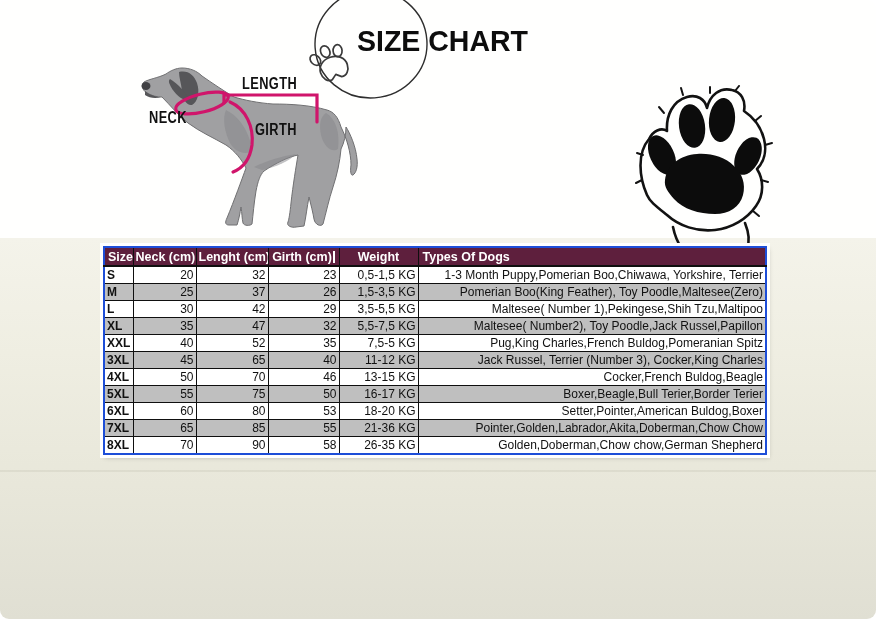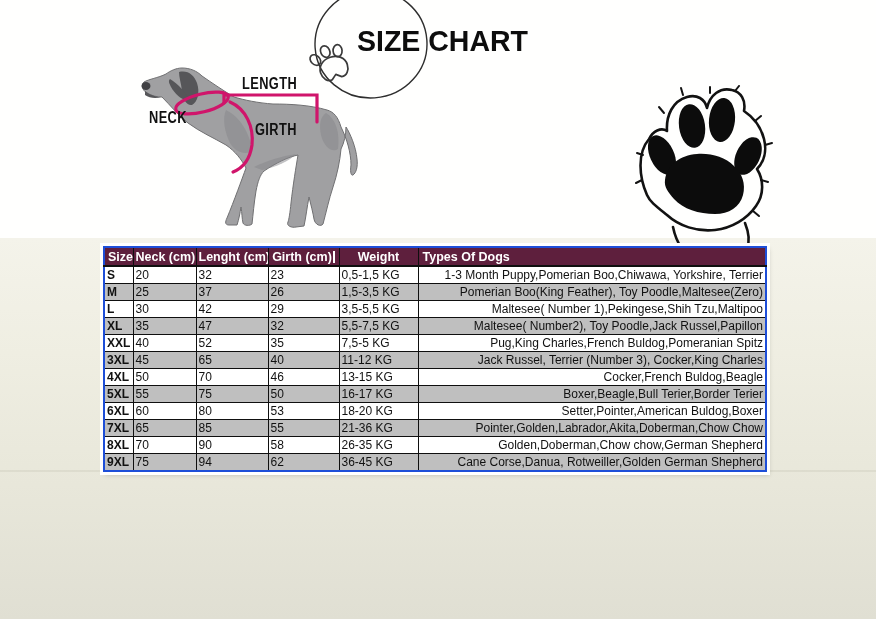--- a/index.html
+++ b/index.html
@@ -5,20 +5,21 @@
   :root{
     --accent:#d0156b;
     --maroon:#5e1f3d;
     --row-alt:#bfbfbf;
   }
   html,body{margin:0;padding:0;}
   #page{
     position:relative;width:876px;height:619px;overflow:hidden;
     background:#ffffff;
     font-family:"Liberation Sans",sans-serif;
+    border-radius:9px;
   }
   .bg-top{position:absolute;left:0;top:0;width:876px;height:238px;background:#fffffe;}
   .bg-bottom{
     position:absolute;left:0;top:238px;width:876px;height:381px;
     background:linear-gradient(180deg,#f4f3ea 0%,#efeee2 30%,#e9e8db 60%,#e0dfd3 100%);
   }
   .bg-seam{position:absolute;left:0;top:470px;width:876px;height:2px;background:rgba(120,118,100,0.10);}
   
   .title-circle{position:absolute;left:313px;top:-12px;}
   .page-title{
@@ -62,21 +63,21 @@
   }
   .size-table th.h-size{text-align:left;padding-left:3px;}
   .size-table th.h-types{text-align:left;padding-left:4px;}
   .size-table td{
     font-size:12px;color:#111;height:16px;line-height:15px;
     border:1px solid #0f0f0f;padding:0 2px;
     white-space:nowrap;overflow:hidden;background:#ffffff;
   }
   .size-table tr.alt td{background:var(--row-alt);}
   td.c-size{font-weight:bold;text-align:left;padding-left:2px;}
-  td.c-num,td.c-weight{text-align:left;}
+  td.c-num,td.c-weight{text-align:right;}
   td.c-types{text-align:right;padding-left:4px;font-size:12px;}
   .text-cursor{
     display:inline-block;width:2px;height:12px;background:#ffffff;
     vertical-align:middle;margin-left:1px;
   }
 </style>
 </head>
 <body>
 
 <div id="page">
@@ -239,24 +240,16 @@
     <td class="c-types">Pointer,Golden,Labrador,Akita,Doberman,Chow Chow</td>
   </tr>
           <tr>
     <td class="c-size">8XL</td>
     <td class="c-num">70</td>
     <td class="c-num">90</td>
     <td class="c-num">58</td>
     <td class="c-weight">26-35 KG</td>
     <td class="c-types">Golden,Doberman,Chow chow,German Shepherd</td>
   </tr>
-          <tr class="alt">
-    <td class="c-size">9XL</td>
-    <td class="c-num">75</td>
-    <td class="c-num">94</td>
-    <td class="c-num">62</td>
-    <td class="c-weight">36-45 KG</td>
-    <td class="c-types">Cane Corse,Danua, Rotweiller,Golden German Shepherd</td>
-  </tr>
         </tbody>
     </table>
   </div>
 </div>
 
 </body></html>

